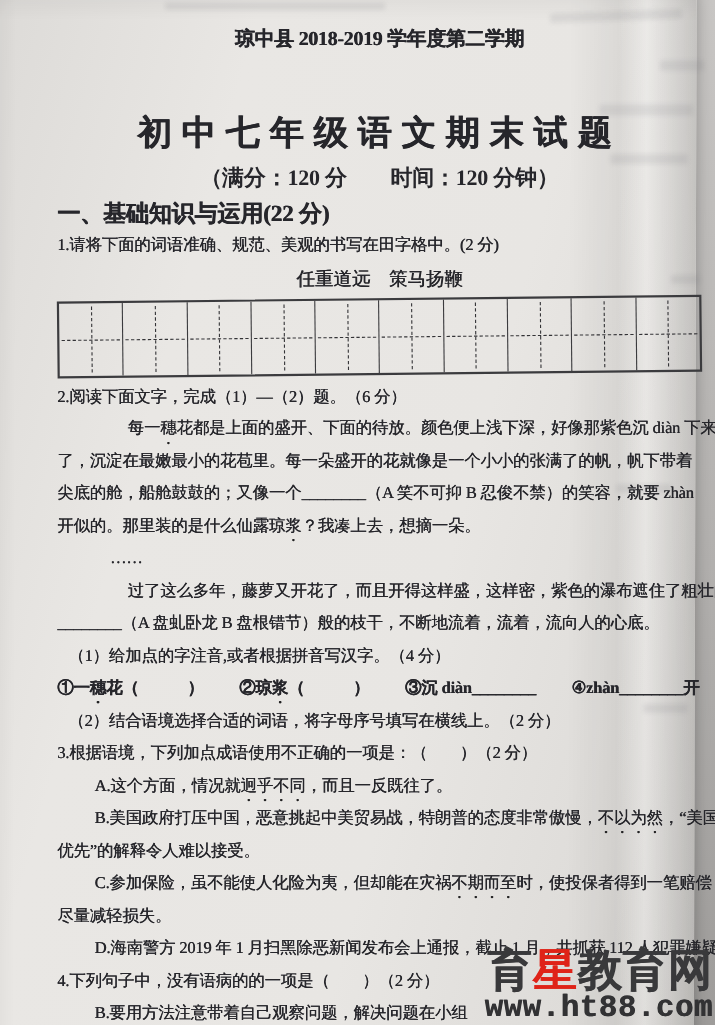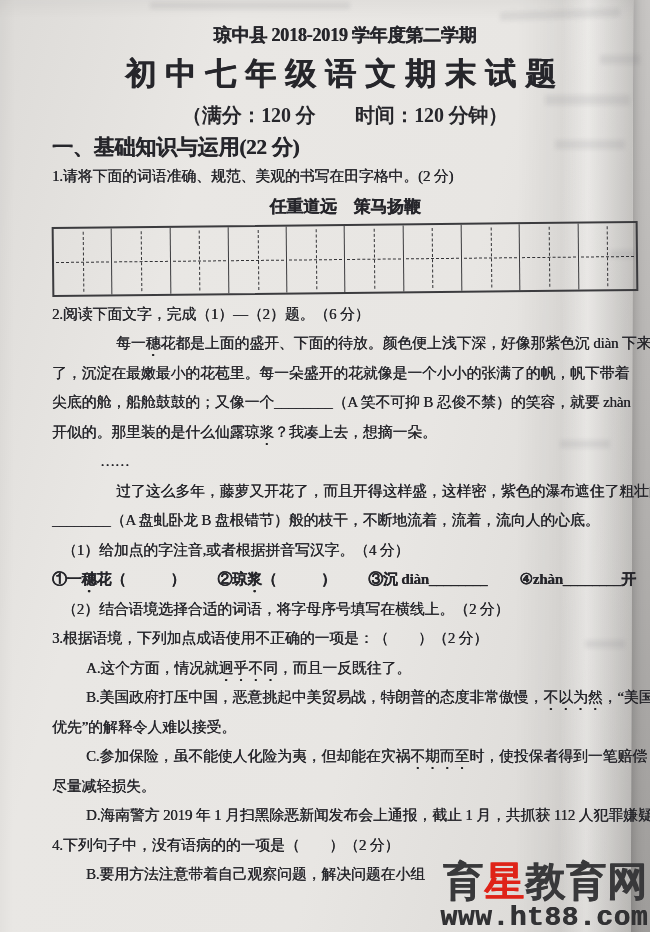--- a/index.html
+++ b/index.html
@@ -17,25 +17,25 @@
     box-shadow:0 0 14px rgba(0,0,0,.28);
   }
   .paper::after{
     content:'';position:absolute;inset:0;pointer-events:none;border-radius:3px;
     background:
       linear-gradient(90deg, rgba(0,0,0,.05) 0, rgba(0,0,0,0) 4%, rgba(0,0,0,0) 82%, rgba(0,0,0,.05) 89%, rgba(255,255,255,.22) 93%, rgba(0,0,0,.13) 100%),
       linear-gradient(180deg, rgba(0,0,0,.05) 0, rgba(0,0,0,0) 3%);
   }
   .content{position:absolute;left:52px;top:22px;width:586px;letter-spacing:-.2px;}
   .h-term{height:26px;line-height:26px;text-align:center;font-size:18px;font-weight:bold;text-shadow:.5px 0 0 currentColor;}
-  .h-title{height:52px;line-height:52px;text-align:center;font-size:31px;font-weight:bold;letter-spacing:9px;text-shadow:.7px 0 0 currentColor;}
+  .h-title{height:52px;line-height:52px;text-align:center;font-size:31px;font-weight:bold;letter-spacing:9px;text-shadow:.7px 0 0 currentColor;margin-top:47px;}
   .h-meta{height:30px;line-height:30px;text-align:center;font-size:20px;font-weight:bold;}
   .sect{height:32px;line-height:34px;font-size:21px;font-weight:bold;text-shadow:.5px 0 0 currentColor;white-space:nowrap;}
   .row{height:29.5px;line-height:29.5px;font-size:15px;white-space:nowrap;text-shadow:.3px 0 0 currentColor;}
-  .words{height:29px;line-height:29px;text-align:center;font-size:17px;font-weight:bold;text-shadow:.5px 0 0 currentColor;}
+  .words{height:29px;line-height:29px;text-align:center;font-size:17px;font-weight:normal;text-shadow:.5px 0 0 currentColor;}
   .ind-p{padding-left:64px;}   
   .ind-e{padding-left:48px;}   
   .ind-o{padding-left:34px;}   
   .ind-s{padding-left:10px;}   
   .grid-wrap{margin:3px 0 6px 0;transform:rotate(-0.6deg);}
   .tianzige{display:flex;height:66px;border:2px solid #3b3b3e;}
   .tcell{flex:1;position:relative;border-right:1.6px solid #3b3b3e;}
   .tcell:last-child{border-right:none;}
   .tcell::before{content:'';position:absolute;left:50%;top:3px;bottom:3px;border-left:1.8px dashed #333336;}
   .tcell::after{content:'';position:absolute;top:50%;left:2px;right:2px;border-top:1.8px dashed #333336;}

